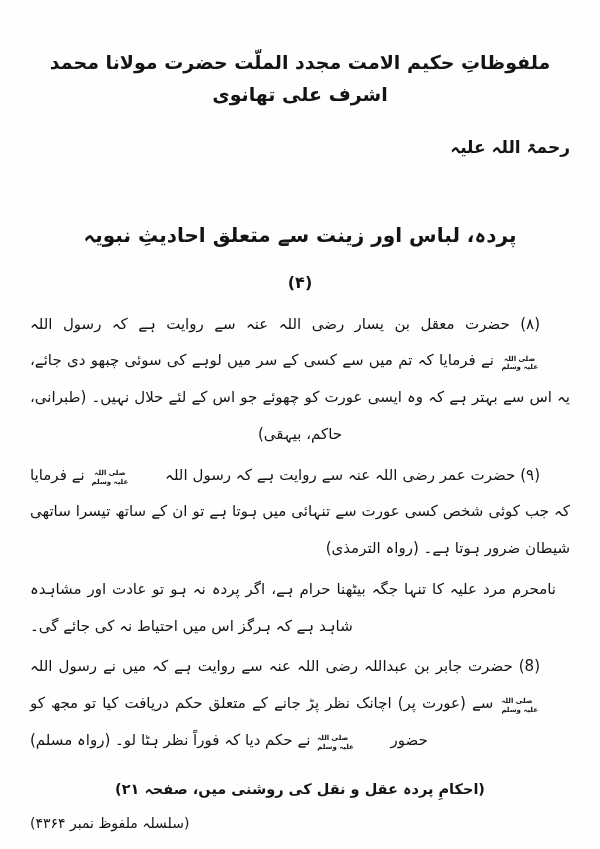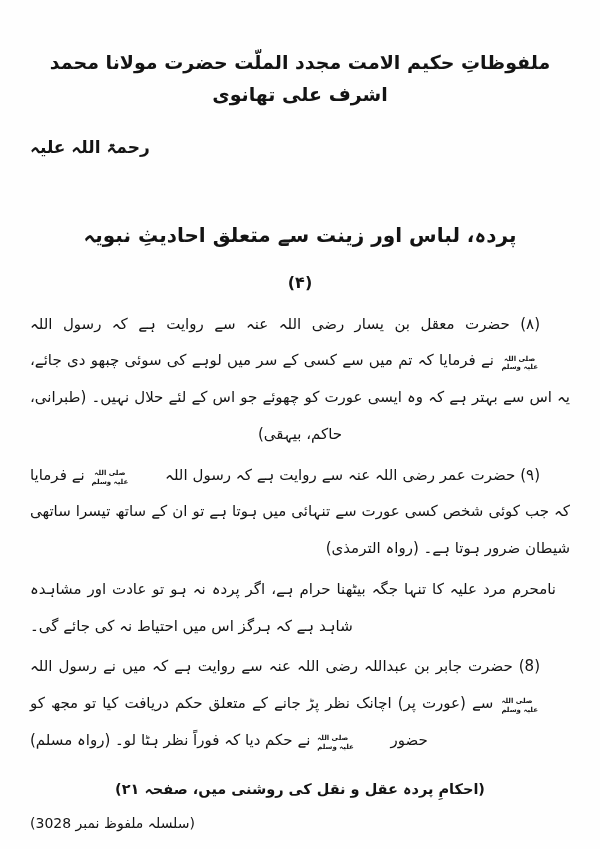--- a/index.html
+++ b/index.html
@@ -15,21 +15,21 @@
     overflow:hidden;
   }
   .title {
     text-align:center;
     font-size:19px;
     font-weight:bold;
     margin-top:16px;
     line-height:1.7;
   }
   .honorific {
-    text-align:left;
+    text-align:right;
     font-size:17px;
     font-weight:bold;
     margin-top:26px;
   }
   .heading {
     text-align:center;
     font-size:20px;
     font-weight:bold;
     margin-top:66px;
   }
@@ -113,15 +113,15 @@
       <span>سے (عورت پر) اچانک نظر پڑ جانے کے متعلق حکم دریافت کیا تو مجھ کو حضور</span>
       <span class="saw"><span>صلی اللہ</span><span>علیہ وسلم</span></span>
       <span>نے حکم دیا کہ فوراً نظر ہٹا لو۔</span>
       <span>(رواہ مسلم)</span>
     </p>
 
   </div>
 
   <div class="reference">(احکامِ پردہ عقل و نقل کی روشنی میں، صفحہ ۲۱)</div>
 
-  <div class="series">(سلسلہ ملفوظ نمبر 3028)</div>
+  <div class="series">(سلسلہ ملفوظ نمبر ۴۳۶۴)</div>
 
 </div>
 
 </body></html>

